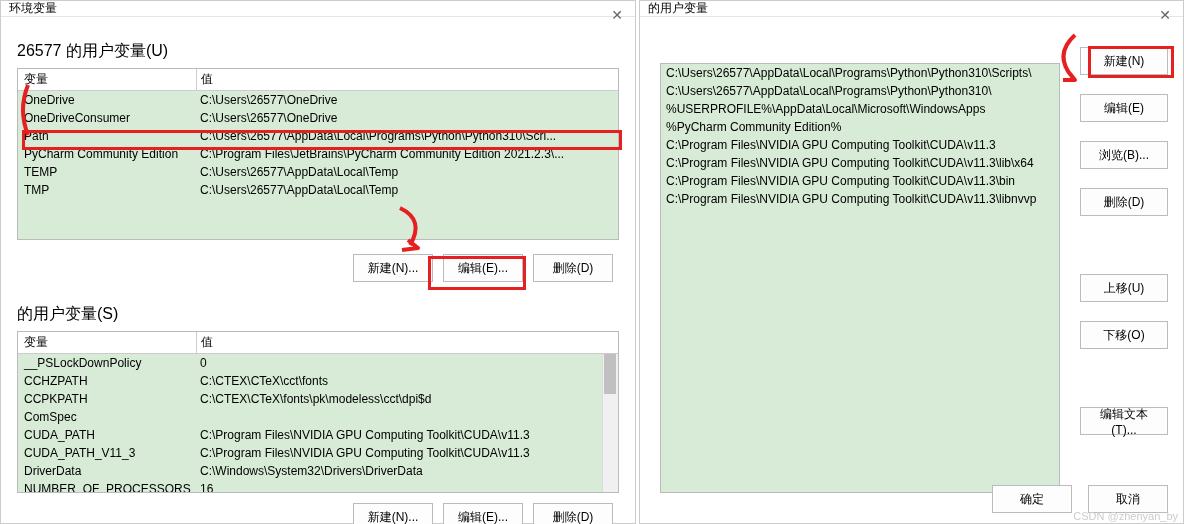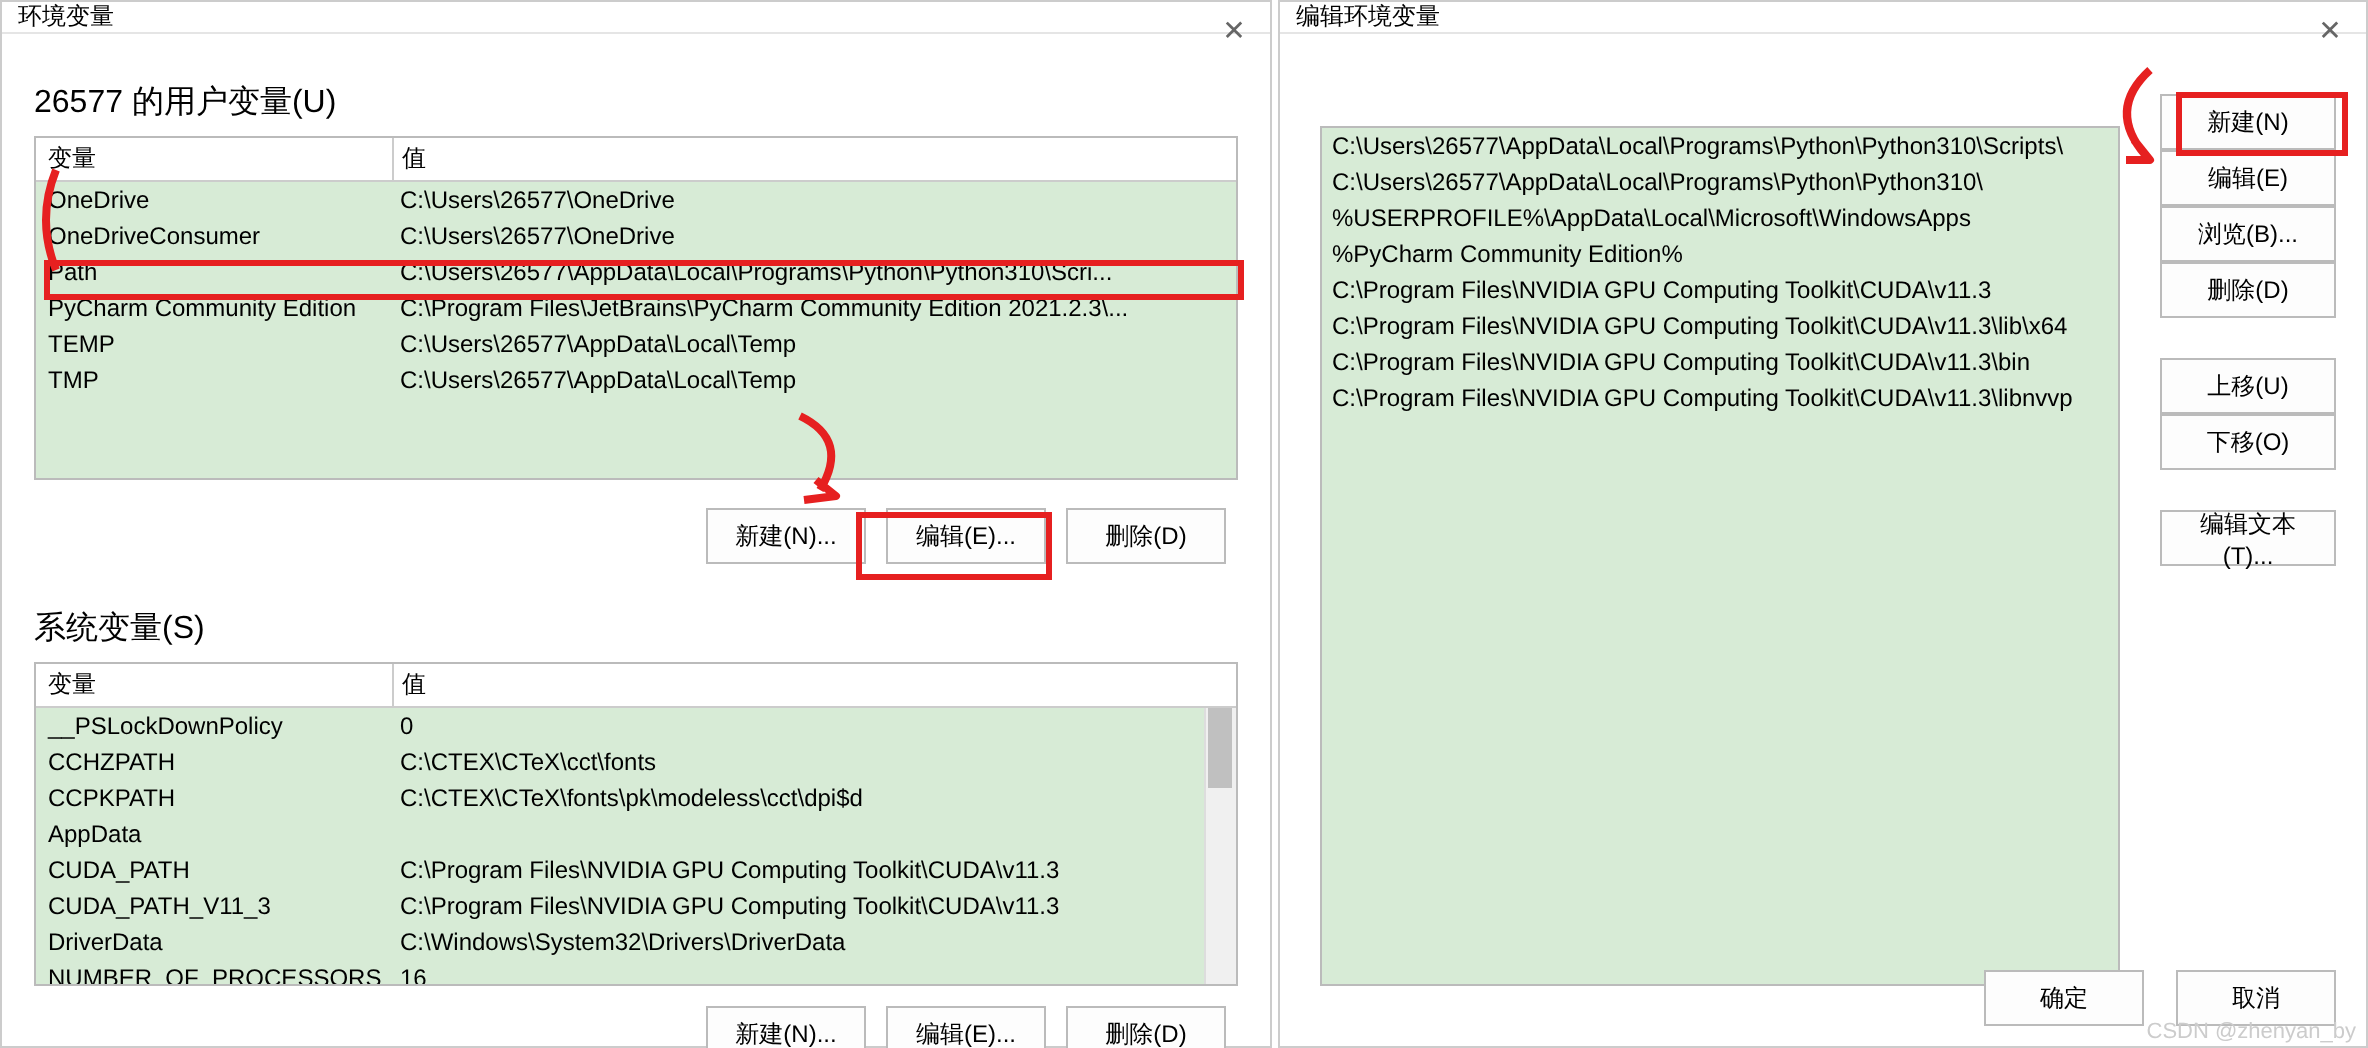--- a/index.html
+++ b/index.html
@@ -103,21 +103,21 @@
       display: flex;
       align-items: center;
     }
     .right-btns {
       position: absolute;
       right: 15px;
       top: 46px;
       width: 88px;
       display: flex;
       flex-direction: column;
-      gap: 0;
+      gap: 19px;
     }
     .right-btns .gap { height: 20px; }
     .right-bottom-btns {
       position: absolute;
       right: 15px;
       bottom: 10px;
       display: flex;
       gap: 16px;
     }
     
@@ -200,42 +200,42 @@
             <div class="col-value">C:\Users\26577\AppData\Local\Temp</div>
           </div>
       </div>
     </div>
     <div class="btn-row">
       <button class="btn">新建(N)...</button>
       <button class="btn">编辑(E)...</button>
       <button class="btn">删除(D)</button>
     </div>
 
-    <div class="section-label">系统变量(S)</div>
+    <div class="section-label">的用户变量(S)</div>
     <div class="table-box">
       <div class="table-header">
         <div class="col-name">变量</div>
         <div class="col-sep"></div>
         <div class="col-value">值</div>
       </div>
       <div class="table-body sys-table-body">
         <div class="row">
             <div class="col-name">__PSLockDownPolicy</div>
             <div class="col-value">0</div>
           </div>
         <div class="row">
             <div class="col-name">CCHZPATH</div>
             <div class="col-value">C:\CTEX\CTeX\cct\fonts</div>
           </div>
         <div class="row">
             <div class="col-name">CCPKPATH</div>
             <div class="col-value">C:\CTEX\CTeX\fonts\pk\modeless\cct\dpi$d</div>
           </div>
         <div class="row">
-            <div class="col-name">AppData</div>
+            <div class="col-name">ComSpec</div>
           </div>
         <div class="row">
             <div class="col-name">CUDA_PATH</div>
             <div class="col-value">C:\Program Files\NVIDIA GPU Computing Toolkit\CUDA\v11.3</div>
           </div>
         <div class="row">
             <div class="col-name">CUDA_PATH_V11_3</div>
             <div class="col-value">C:\Program Files\NVIDIA GPU Computing Toolkit\CUDA\v11.3</div>
           </div>
         <div class="row">
@@ -254,21 +254,21 @@
     <div class="btn-row" style="padding-top:10px">
       <button class="btn">新建(N)...</button>
       <button class="btn">编辑(E)...</button>
       <button class="btn">删除(D)</button>
     </div>
   </div>
 </div>
 
 <div class="dialog dialog-right">
   <div class="titlebar titlebar-right">
-    <span>编辑环境变量</span>
+    <span>的用户变量</span>
     <span class="close-x">✕</span>
   </div>
 
   <div class="path-list">
     <div class="path-row">C:\Users\26577\AppData\Local\Programs\Python\Python310\Scripts\</div>
     <div class="path-row">C:\Users\26577\AppData\Local\Programs\Python\Python310\</div>
     <div class="path-row">%USERPROFILE%\AppData\Local\Microsoft\WindowsApps</div>
     <div class="path-row">%PyCharm Community Edition%</div>
     <div class="path-row">C:\Program Files\NVIDIA GPU Computing Toolkit\CUDA\v11.3</div>
     <div class="path-row">C:\Program Files\NVIDIA GPU Computing Toolkit\CUDA\v11.3\lib\x64</div>

